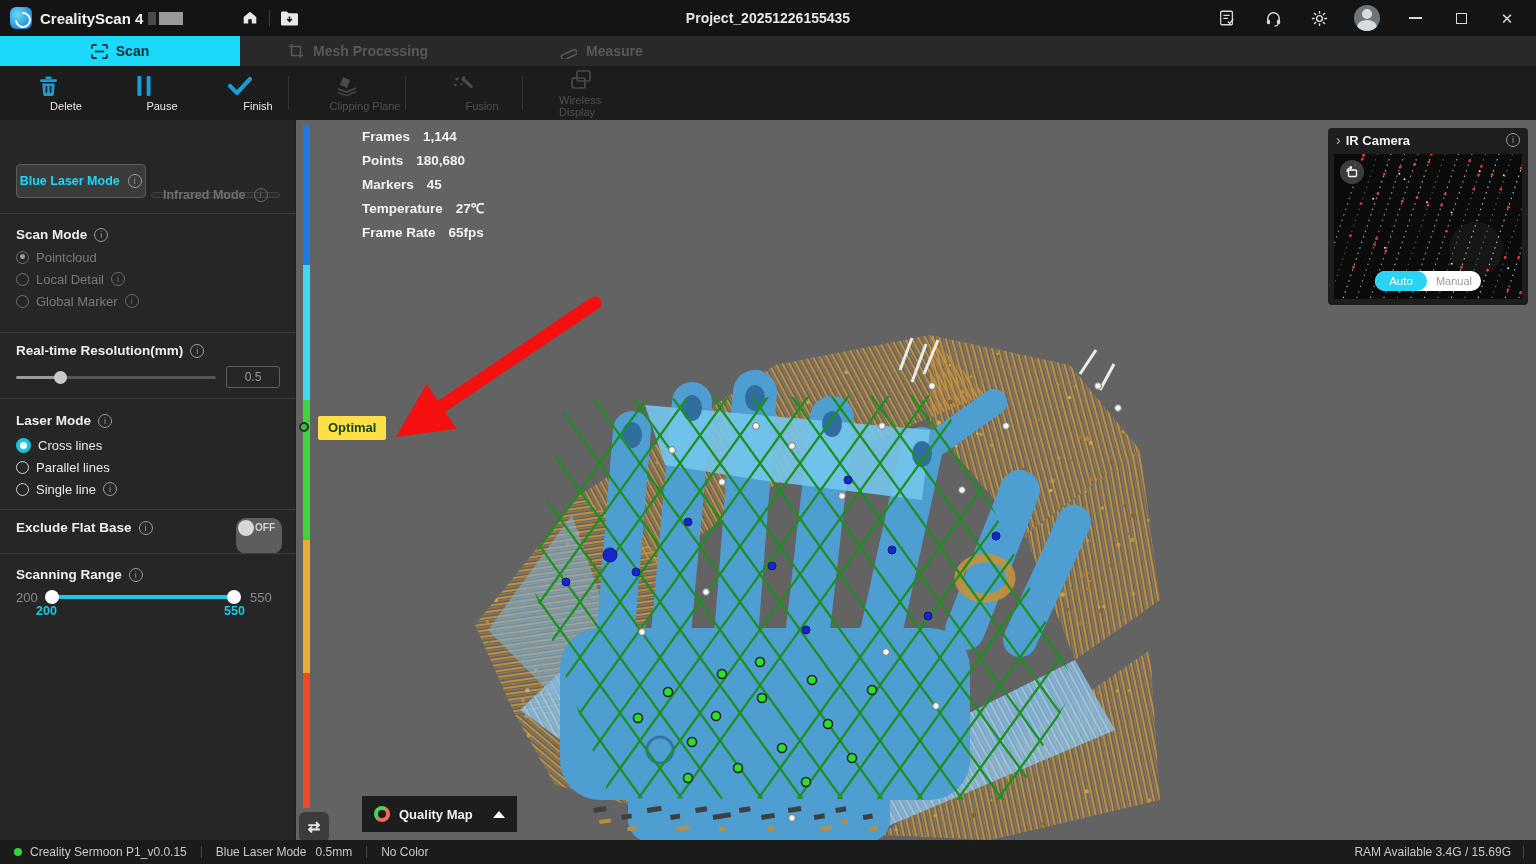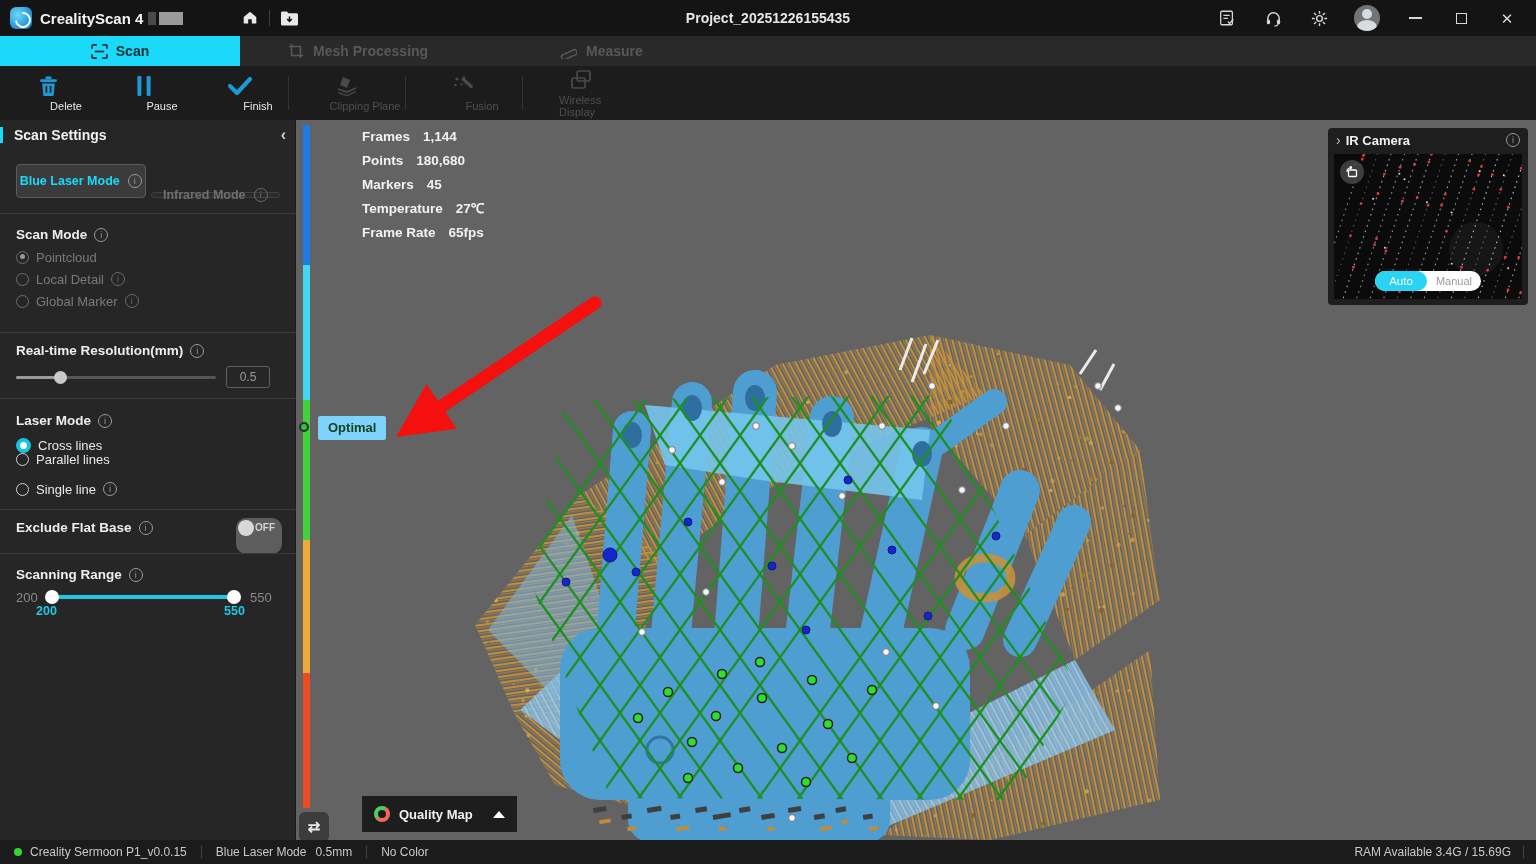--- a/index.html
+++ b/index.html
@@ -78,42 +78,42 @@
   .radio.dis { border-color:#6e6e6e; }
   .radio.dis.selg { position:relative; }
   .radio.dis.selg::after { content:""; position:absolute; left:2.5px; top:2.5px; width:5px; height:5px;
     border-radius:50%; background:#9a9a9a; }
   .radio-row.dim { color:#7a7a7a; }
 
   .slider-track { position:absolute; height:3px; background:#565656; border-radius:2px; }
   .slider-fill { position:absolute; height:3px; background:#9a9a9a; border-radius:2px; }
   .slider-handle { position:absolute; width:13px; height:13px; border-radius:50%; background:#c9c9c9;
     top:-5px; cursor:pointer; }
-  #res-value { position:absolute; left:226px; top:366px; width:44px; height:22px; border:1px solid #5f5f5f;
+  #res-value { position:absolute; left:226px; top:366px; width:54px; height:22px; border:1px solid #5f5f5f;
     border-radius:3px; color:#9a9a9a; font-size:12px; text-align:center; line-height:20px; background:transparent; }
 
   #toggle-off { position:absolute; left:236px; top:398px; width:46px; height:36px; border-radius:10px;
     background:#5d5d5d; cursor:pointer; }
   #toggle-off .knob { position:absolute; left:2px; top:2px; width:16px; height:16px; border-radius:50%; background:#d8d8d8; }
   #toggle-off .st { position:absolute; right:7px; top:4px; font-size:10px; color:#d4d4d4; font-weight:700; }
 
   #range-min-lbl, #range-max-lbl { position:absolute; font-size:13px; color:#8a8a8a; }
   .range-track { position:absolute; left:48px; top:475px; width:190px; height:4px; background:#1ec8e6; border-radius:2px; }
   .range-handle { position:absolute; width:14px; height:14px; background:#fff; border-radius:50%; top:-5px; cursor:pointer; }
   .range-val { position:absolute; font-size:12.5px; font-weight:700; color:#1ec8e6; }
 
   
   #viewport { position:absolute; left:296px; top:120px; width:1240px; height:720px; background:#636363; overflow:hidden; }
 
   #grad-bar { position:absolute; left:7px; top:5px; width:7px; height:683px; }
   #grad-bar div { width:7px; }
 
   #optimal-dot { position:absolute; left:3px; top:302px; width:10px; height:10px; border-radius:50%;
     background:#2fc32f; border:2px solid #2c2c2c; }
-  #optimal-label { position:absolute; left:22px; top:296px; height:24px; background:#7dd3fc; color:#16421a;
+  #optimal-label { position:absolute; left:22px; top:296px; height:24px; background:#fde047; color:#16421a;
     font-size:13px; font-weight:700; line-height:24px; padding:0 10px; border-radius:2px; }
 
   #stats { position:absolute; left:66px; top:5px; font-size:13.5px; font-weight:700; color:#f2f2f2; }
   #stats .row { height:24px; line-height:24px; display:flex; }
   #stats .v { margin-left:13px; }
 
   #ir-panel { position:absolute; left:1032px; top:8px; width:200px; height:177px; background:#1e1e1e;
     border-radius:4px; }
   #ir-header { height:24px; display:flex; align-items:center; padding:0 8px; color:#f0f0f0; }
   #ir-chevron { font-size:14px; color:#bbb; margin-right:5px; cursor:pointer; }
@@ -276,25 +276,20 @@
   <div class="tool disabled">
     <svg width="24" height="22" viewBox="0 0 24 22">
       <rect x="8" y="2" width="13" height="10" rx="1.5" fill="none" stroke="#4a4a4a" stroke-width="1.7"></rect>
       <rect x="3" y="9" width="13" height="10" rx="1.5" fill="none" stroke="#4a4a4a" stroke-width="1.7"></rect>
     </svg>
     <span class="lbl">Wireless Display</span>
   </div>
 </div>
 
 <div id="sidebar">
-  <div id="ss-header">
-    <div id="ss-bar"></div>
-    <span id="ss-title">Scan Settings</span>
-    <span id="ss-collapse">‹</span>
-  </div>
 
   <div id="mode-toggle">
     <div class="mode-btn" id="blue-laser-btn">
       <span>Blue Laser Mode</span>
       <span class="info">i</span>
     </div>
     <div class="mode-btn" id="infrared-btn">
       <span>Infrared Mode</span>
       <span class="info dim">i</span>
     </div>
@@ -336,21 +331,21 @@
   <div class="sdiv" style="top:278px"></div>
 
   <div class="sec-title" style="top:293px">
     <span>Laser Mode</span>
     <span class="info">i</span>
   </div>
   <div class="radio-row" style="top:315px">
     <span class="radio sel"></span>
     <span>Cross lines</span>
   </div>
-  <div class="radio-row" style="top:329px">
+  <div class="radio-row" style="top:337px">
     <span class="radio"></span>
     <span>Parallel lines</span>
   </div>
   <div class="radio-row" style="top:359px">
     <span class="radio"></span>
     <span>Single line</span>
     <span class="info">i</span>
   </div>
 
   <div class="sdiv" style="top:389px"></div>

